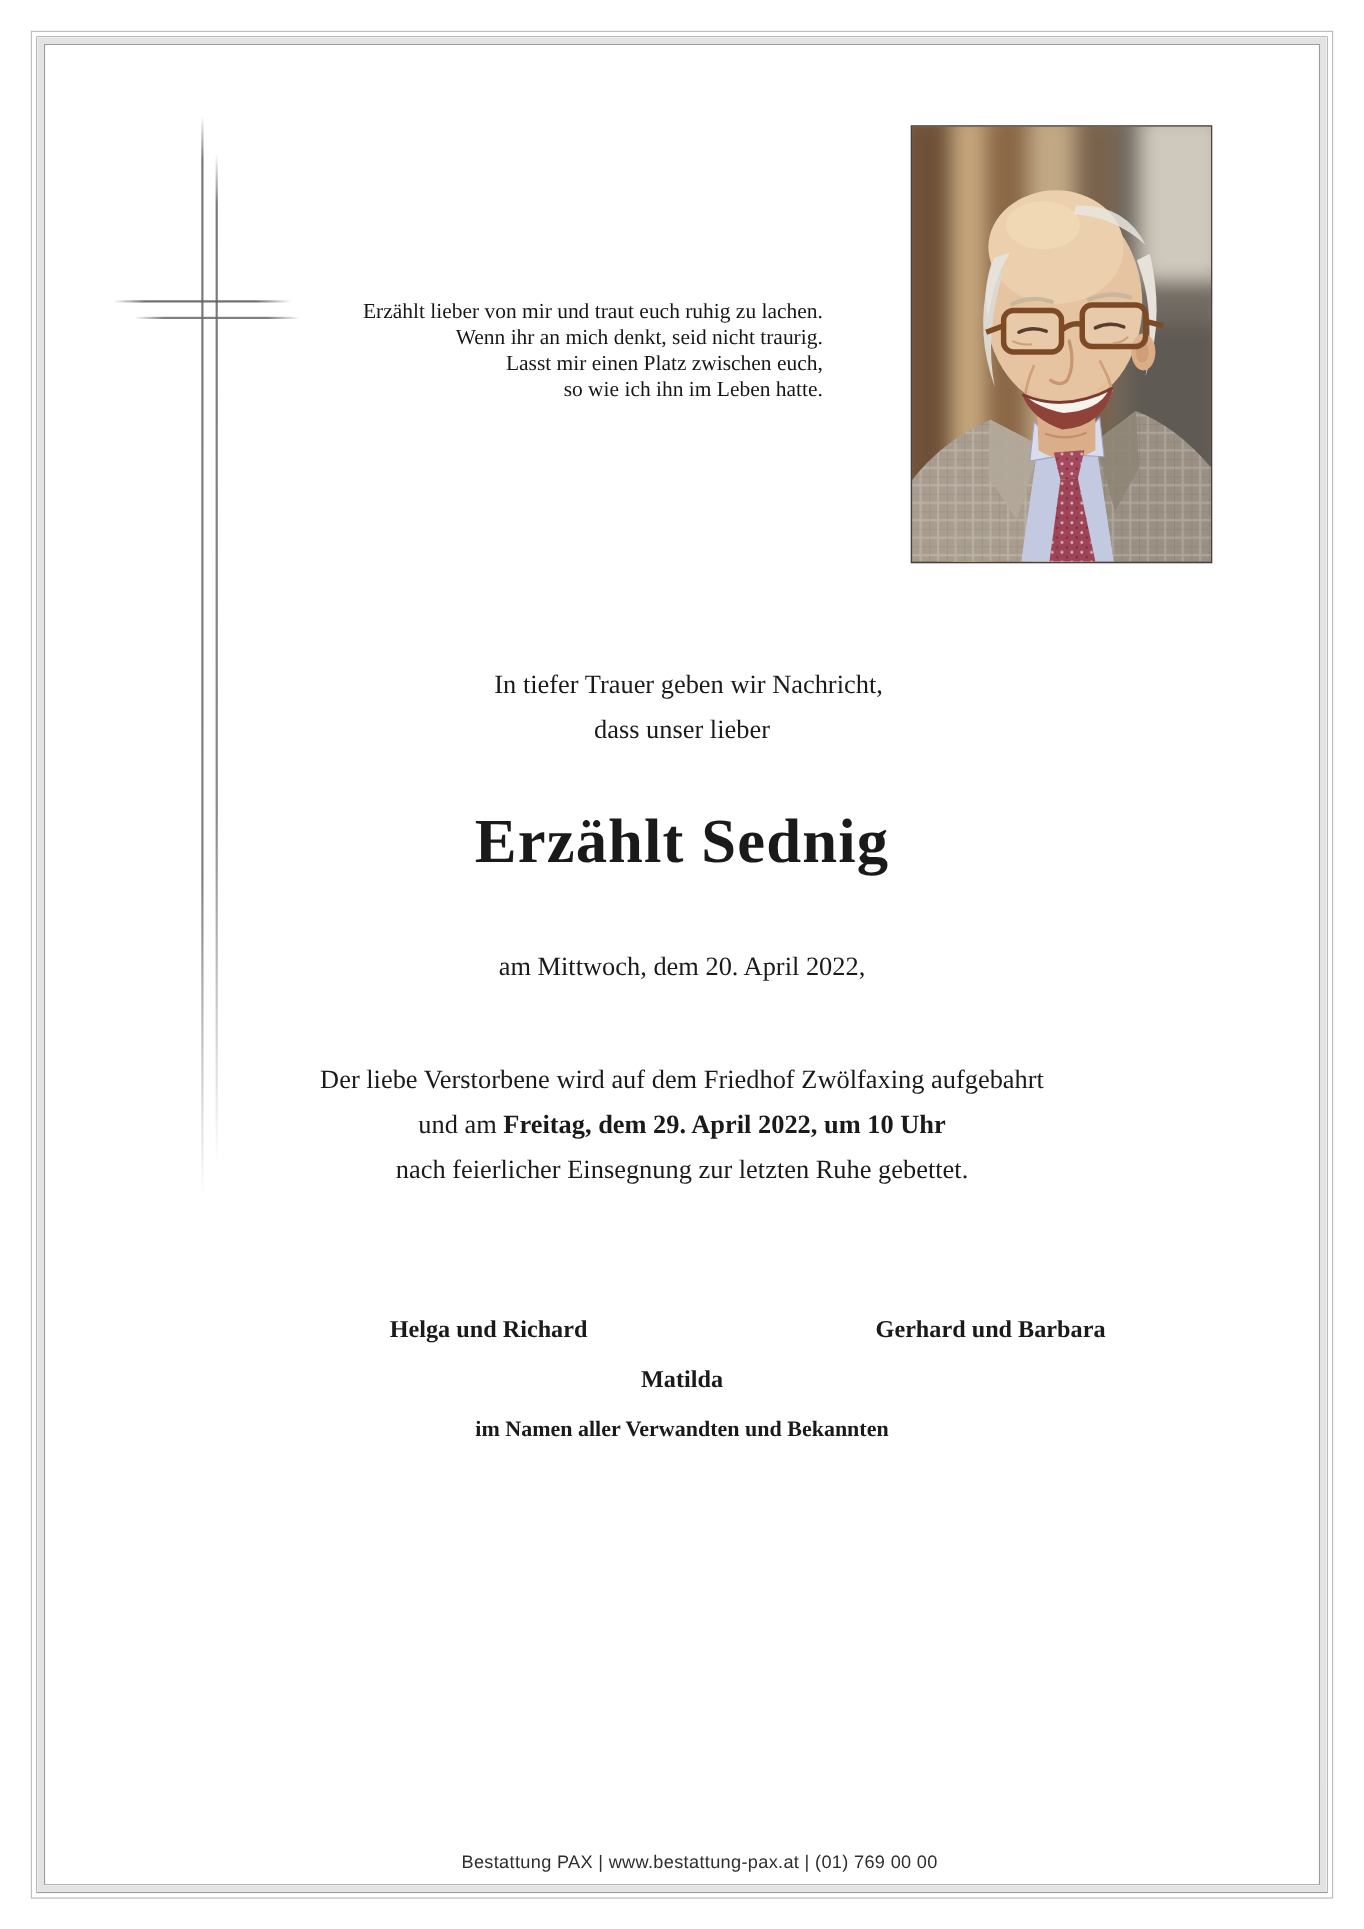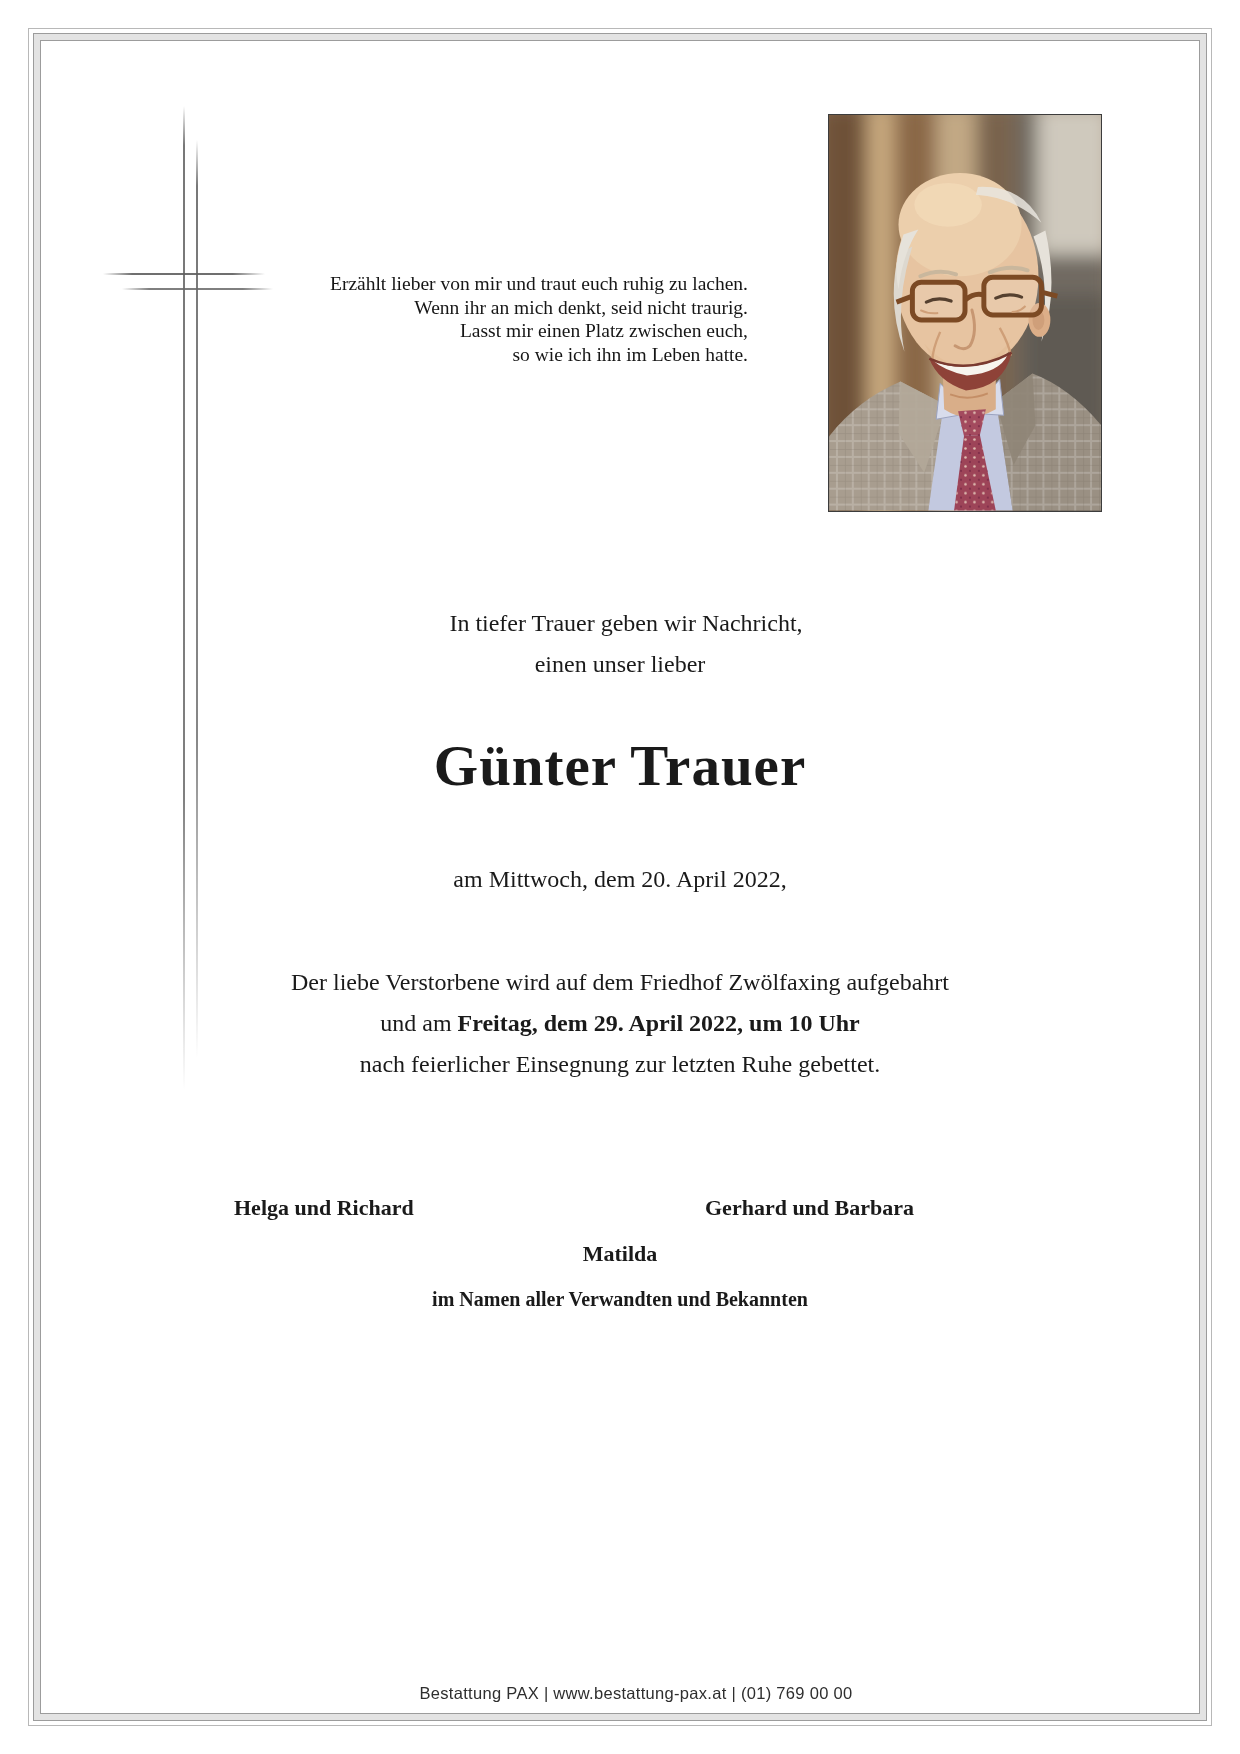--- a/index.html
+++ b/index.html
@@ -74,21 +74,21 @@
   .deceased-name { top: 733px; font-size: 57px; font-weight: bold; letter-spacing: 1px; }
   .date1 { top: 866px; font-size: 24px; }
   .date2 { top: 908px; font-size: 24px; }
   .fun1 { top: 969px; font-size: 24px; text-align: center; }
   .fun2 { top: 1010px; font-size: 24px; }
   .fun3 { top: 1051px; font-size: 24px; }
   .fun2 b { font-weight: bold; }
 
   .mourner {
     position: absolute; top: 1195px; width: 300px;
-    text-align: left; font-size: 22px; font-weight: bold;
+    text-align: right; font-size: 22px; font-weight: bold;
     white-space: nowrap;
   }
   .mourner-left { left: 234px; }
   .mourner-right { left: 705px; }
   .mourner-center { top: 1241px; font-size: 22px; font-weight: bold; }
   .closing { top: 1288px; font-size: 20px; font-weight: bold; }
 
   .footer {
     position: absolute; top: 1684px; left: 16px; width: 1240px;
     text-align: center;
@@ -204,23 +204,23 @@
       <path d="M172,214 Q182,232 183,242" stroke="#cf9f78" stroke-width="2.4" fill="none"></path>
 
       <path d="M101,245 Q140,262 184,239 Q176,274 138,277 Q110,268 101,245 Z" fill="#8e4238"></path>
       <path d="M105,247 Q140,262 180,241 Q172,259 139,262 Q116,257 105,247 Z" fill="#f7f4ee"></path>
       <path d="M101,245 Q140,262 184,239" stroke="#7a3a30" stroke-width="2.5" fill="none"></path>
       <path d="M122,281 Q140,288 160,280" stroke="#c48e66" stroke-width="2" fill="none"></path>
     </svg>
   </div>
 
   <div class="centerline intro1">In tiefer Trauer geben wir Nachricht,</div>
-  <div class="centerline intro2">einen unser lieber</div>
-
-  <div class="centerline deceased-name">Günter Trauer</div>
+  <div class="centerline intro2">dass unser lieber</div>
+
+  <div class="centerline deceased-name">Erzählt Sednig</div>
 
   <div class="centerline date1">am Mittwoch, dem 20. April 2022,</div>
 
   <div class="centerline fun1">Der liebe Verstorbene wird auf dem Friedhof Zwölfaxing aufgebahrt</div>
   <div class="centerline fun2"><span>und am </span><b>Freitag, dem 29. April 2022, um 10 Uhr</b></div>
   <div class="centerline fun3">nach feierlicher Einsegnung zur letzten Ruhe gebettet.</div>
 
   <div class="mourner mourner-left">Helga und Richard</div>
   <div class="mourner mourner-right">Gerhard und Barbara</div>
   <div class="centerline mourner-center">Matilda</div>

